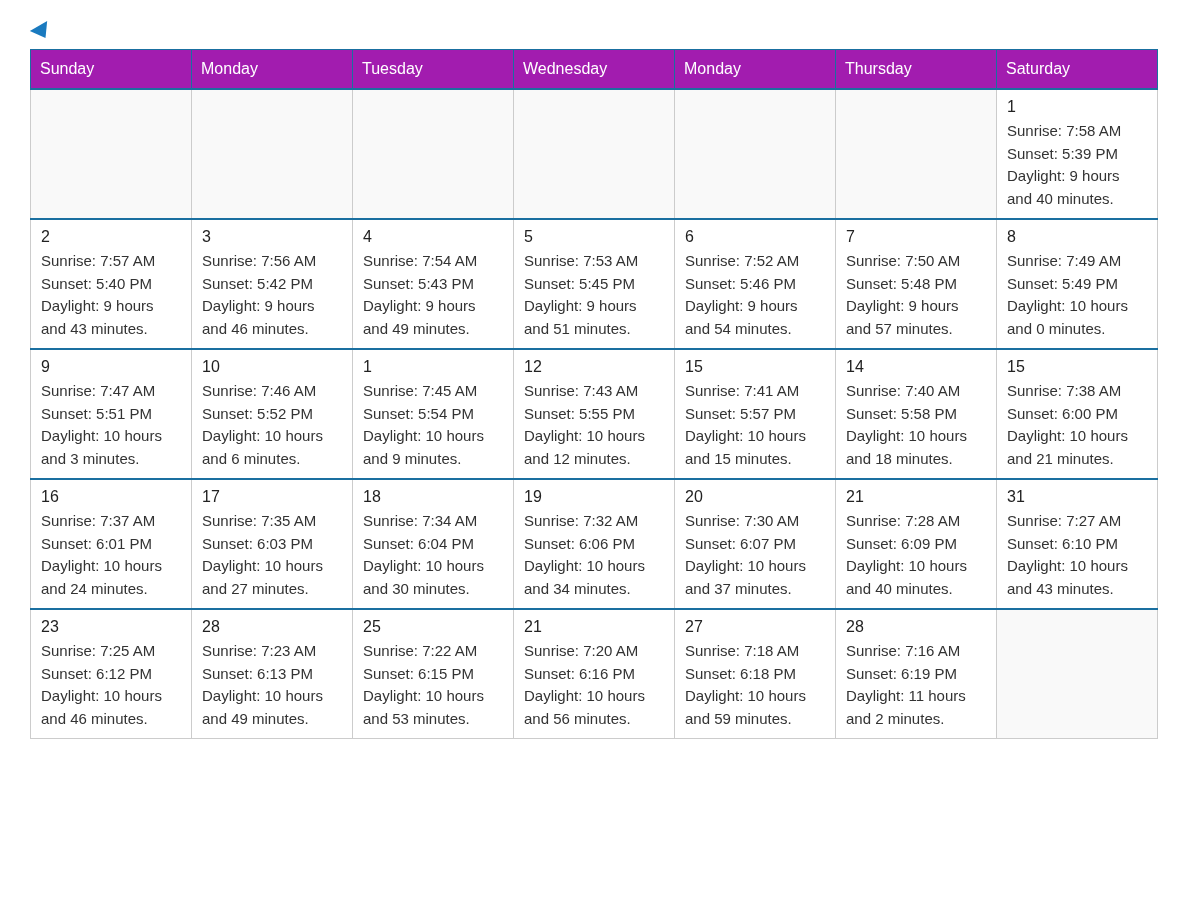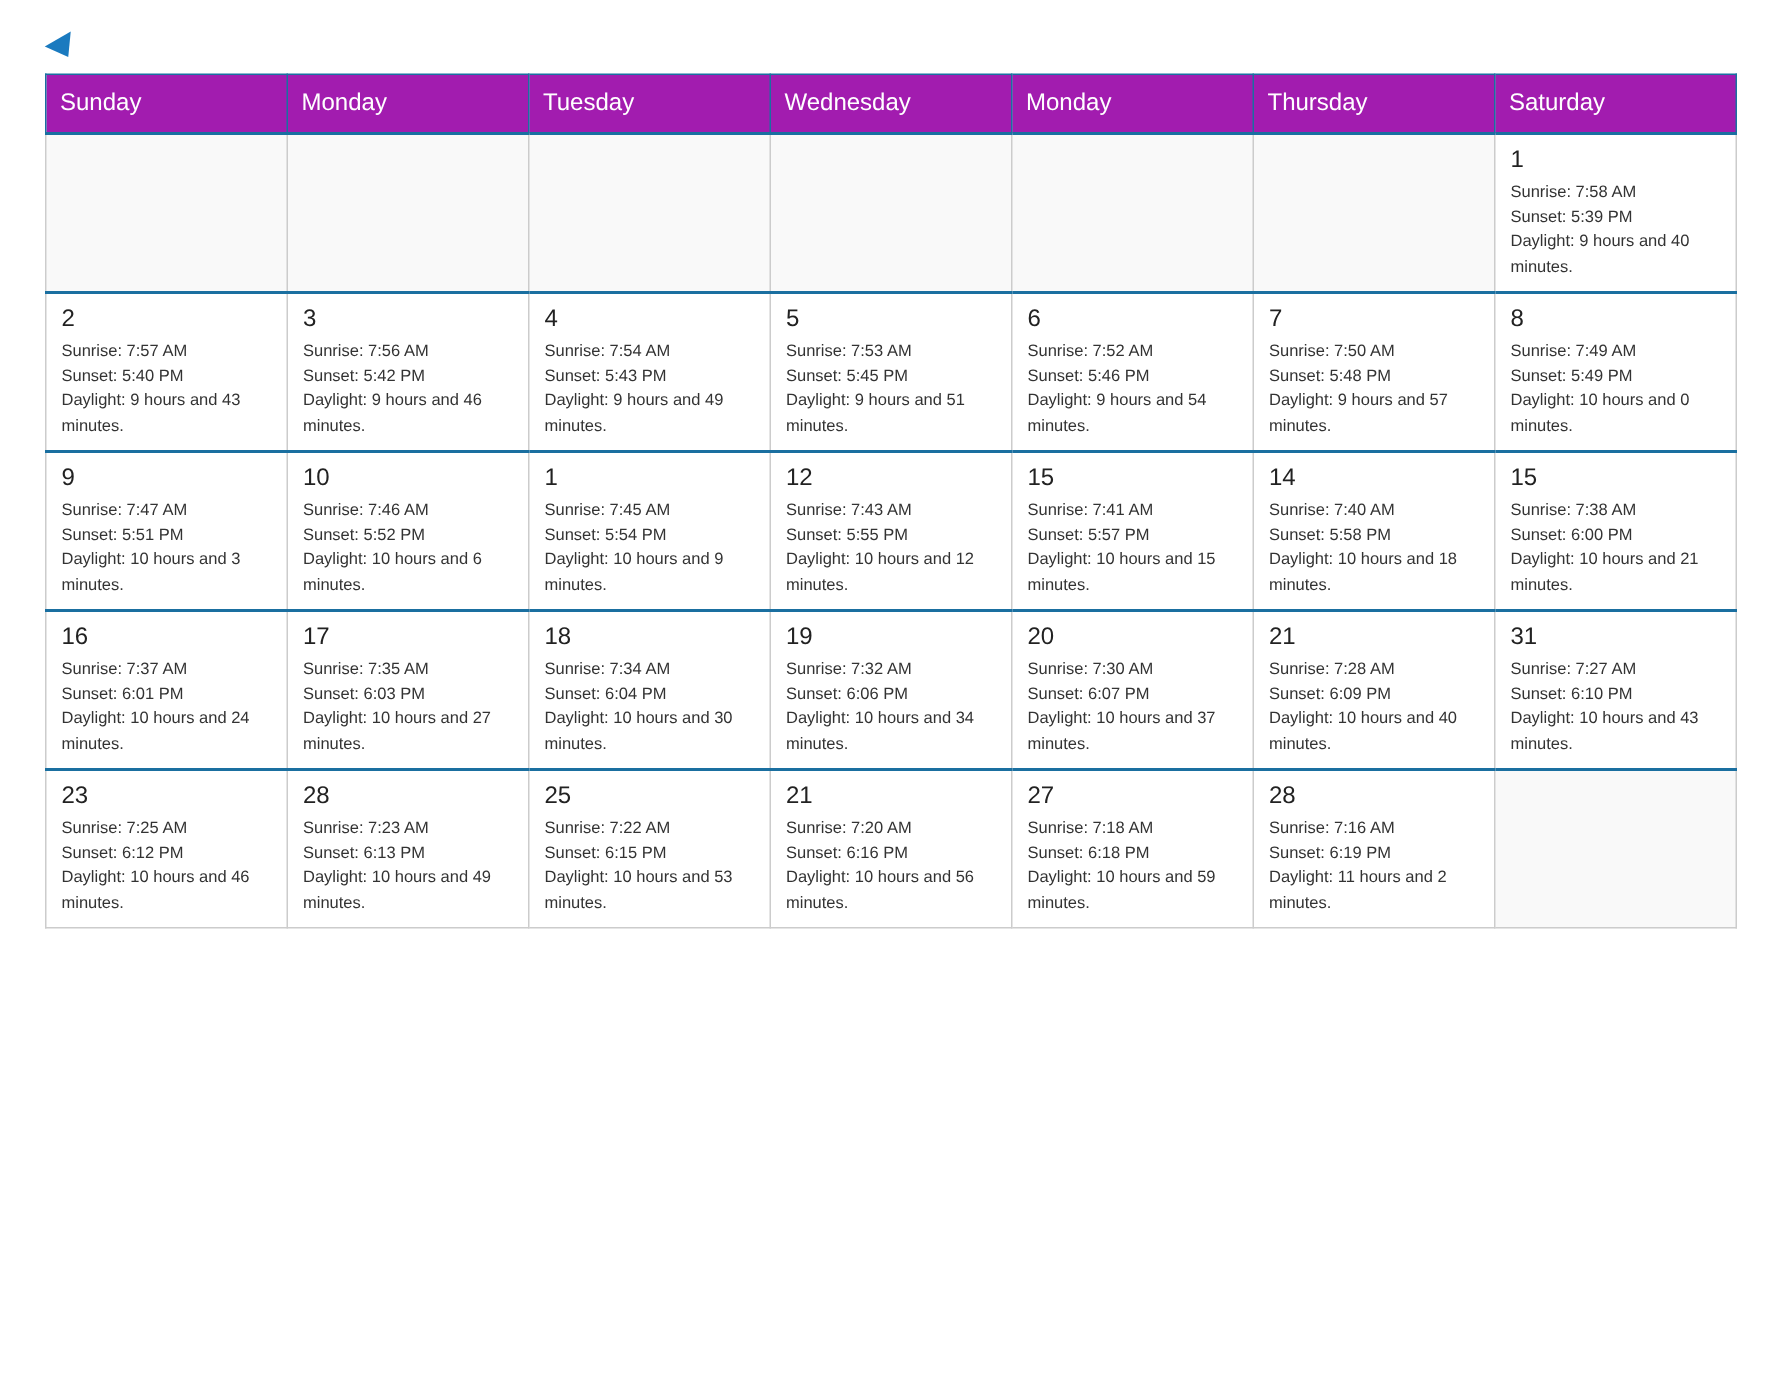--- a/index.html
+++ b/index.html
@@ -94,21 +94,21 @@
       border-top: 2px solid #1a6fa0;
     }
     .day-number {
       font-size: 16px;
       font-weight: normal;
       color: #222;
       display: block;
       margin-bottom: 4px;
     }
     .day-info {
-      font-size: 11px;
+      font-size: 15px;
       color: #333;
       line-height: 1.5;
     }
     .empty-cell {
       background: #f9f9f9;
     }
     .calendar td.empty-cell {
       background: #f9f9f9;
     }
   </style>

